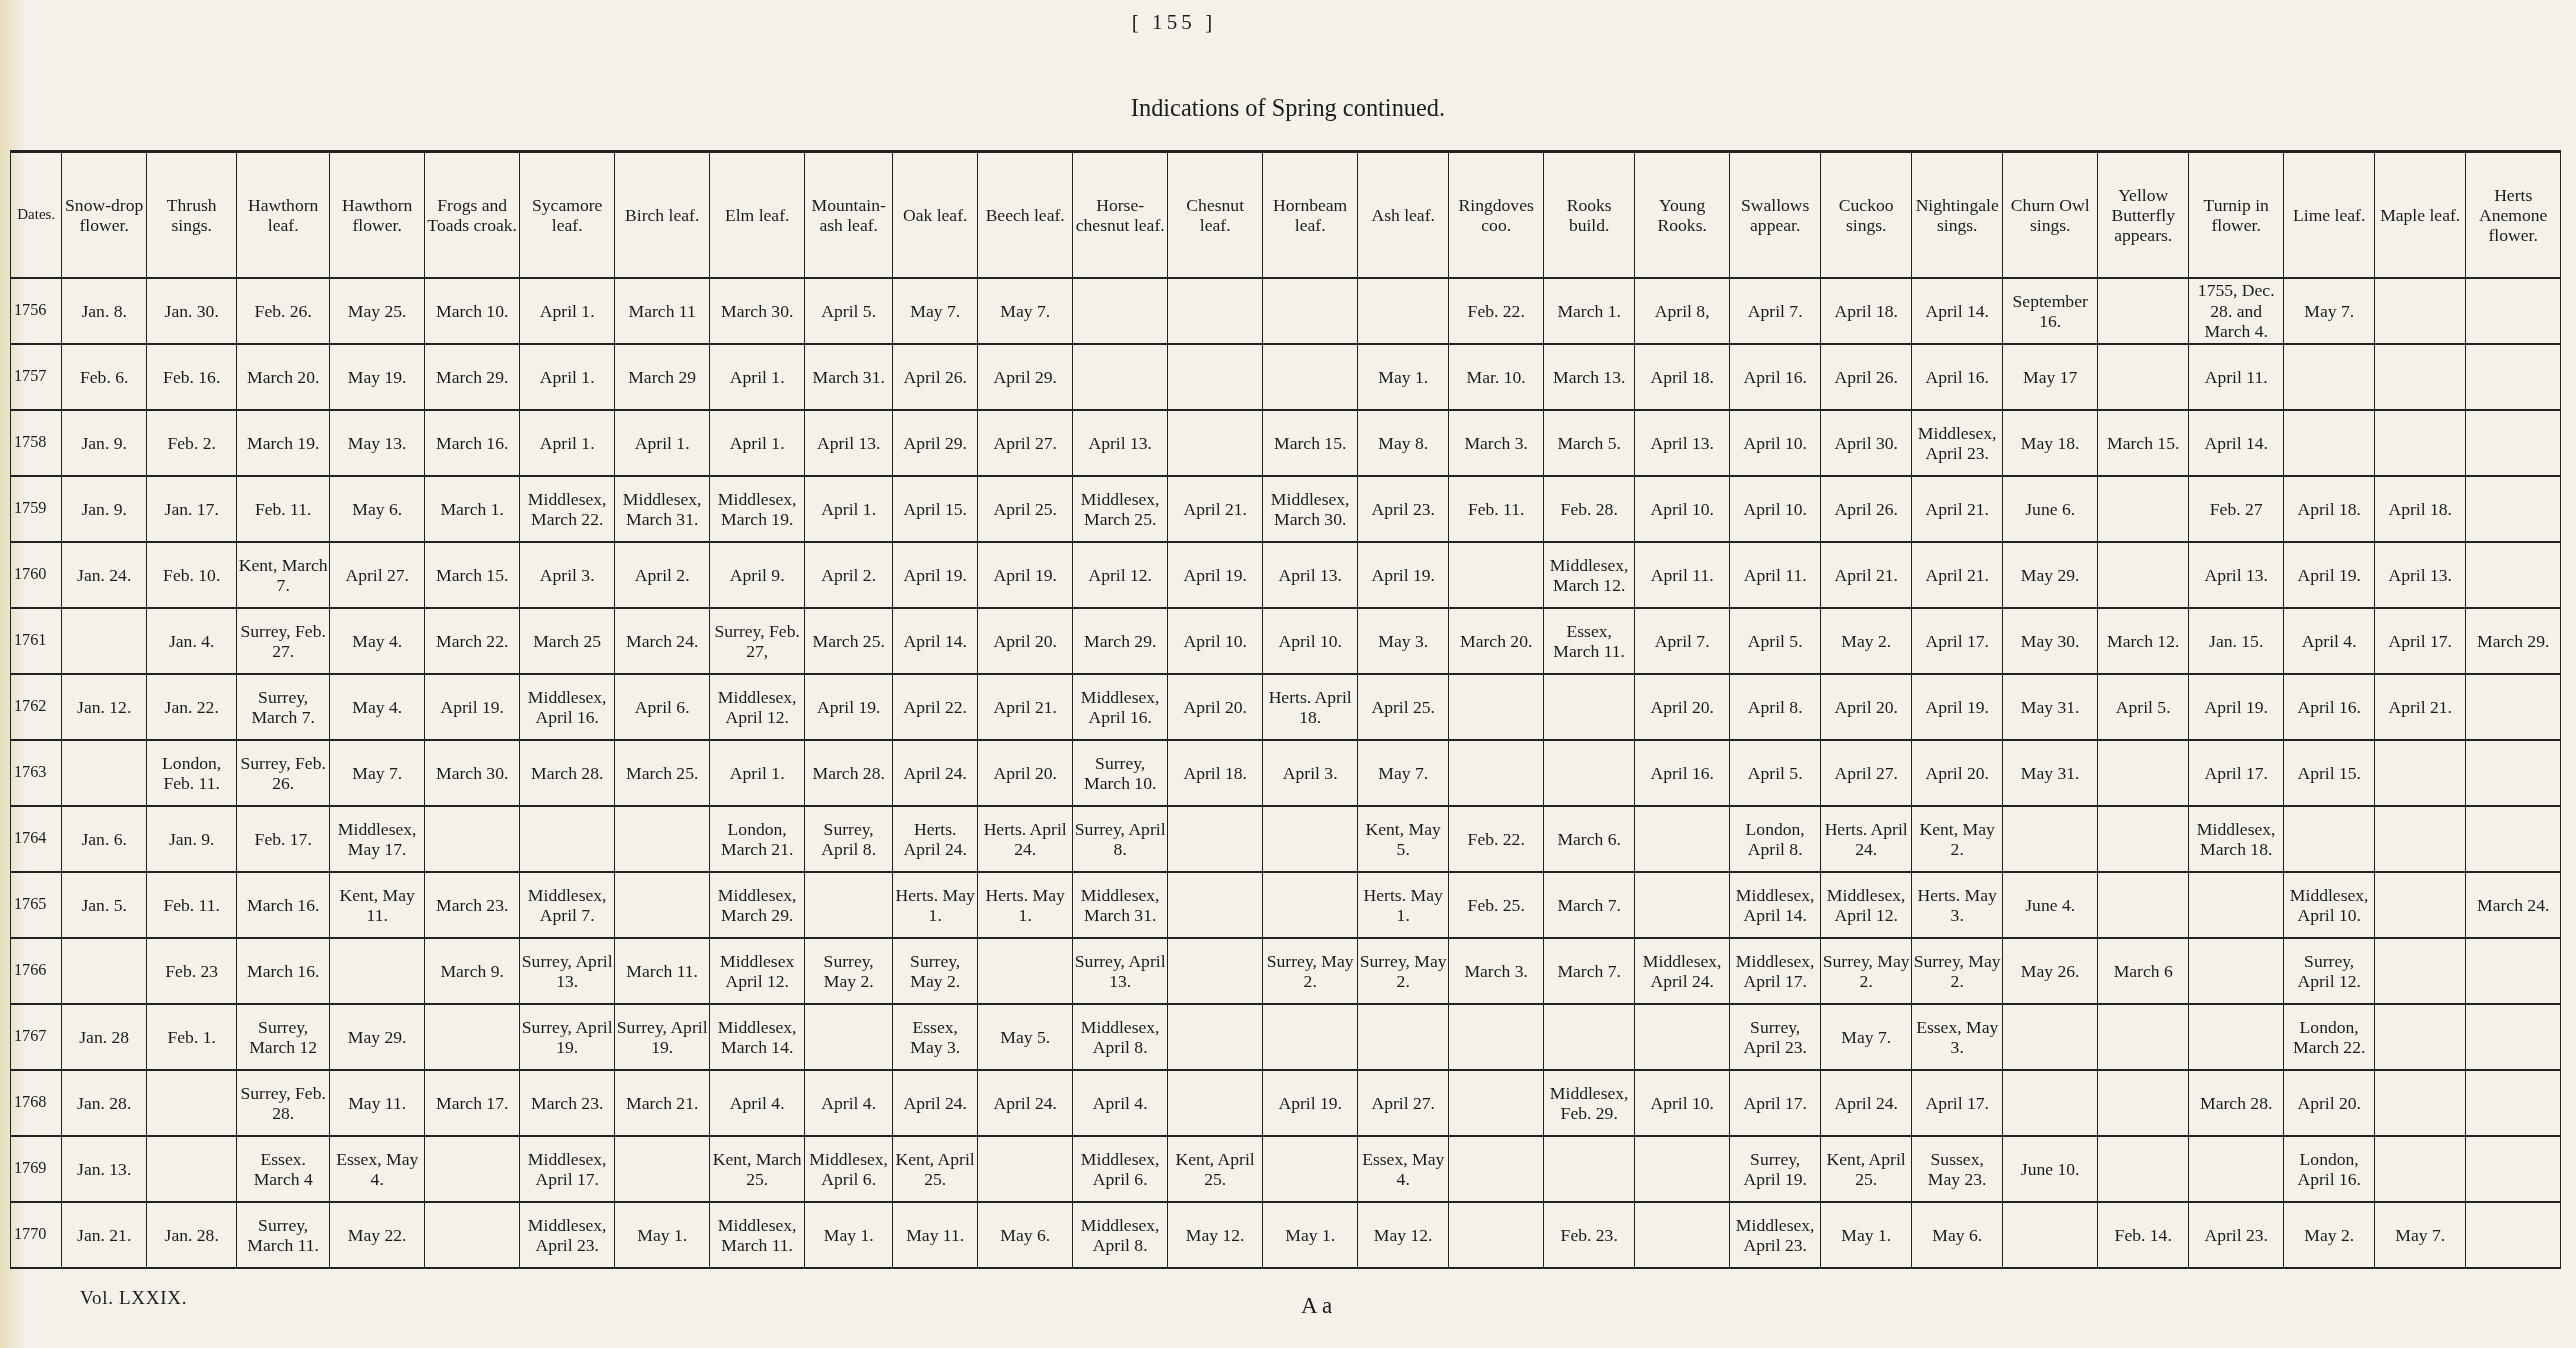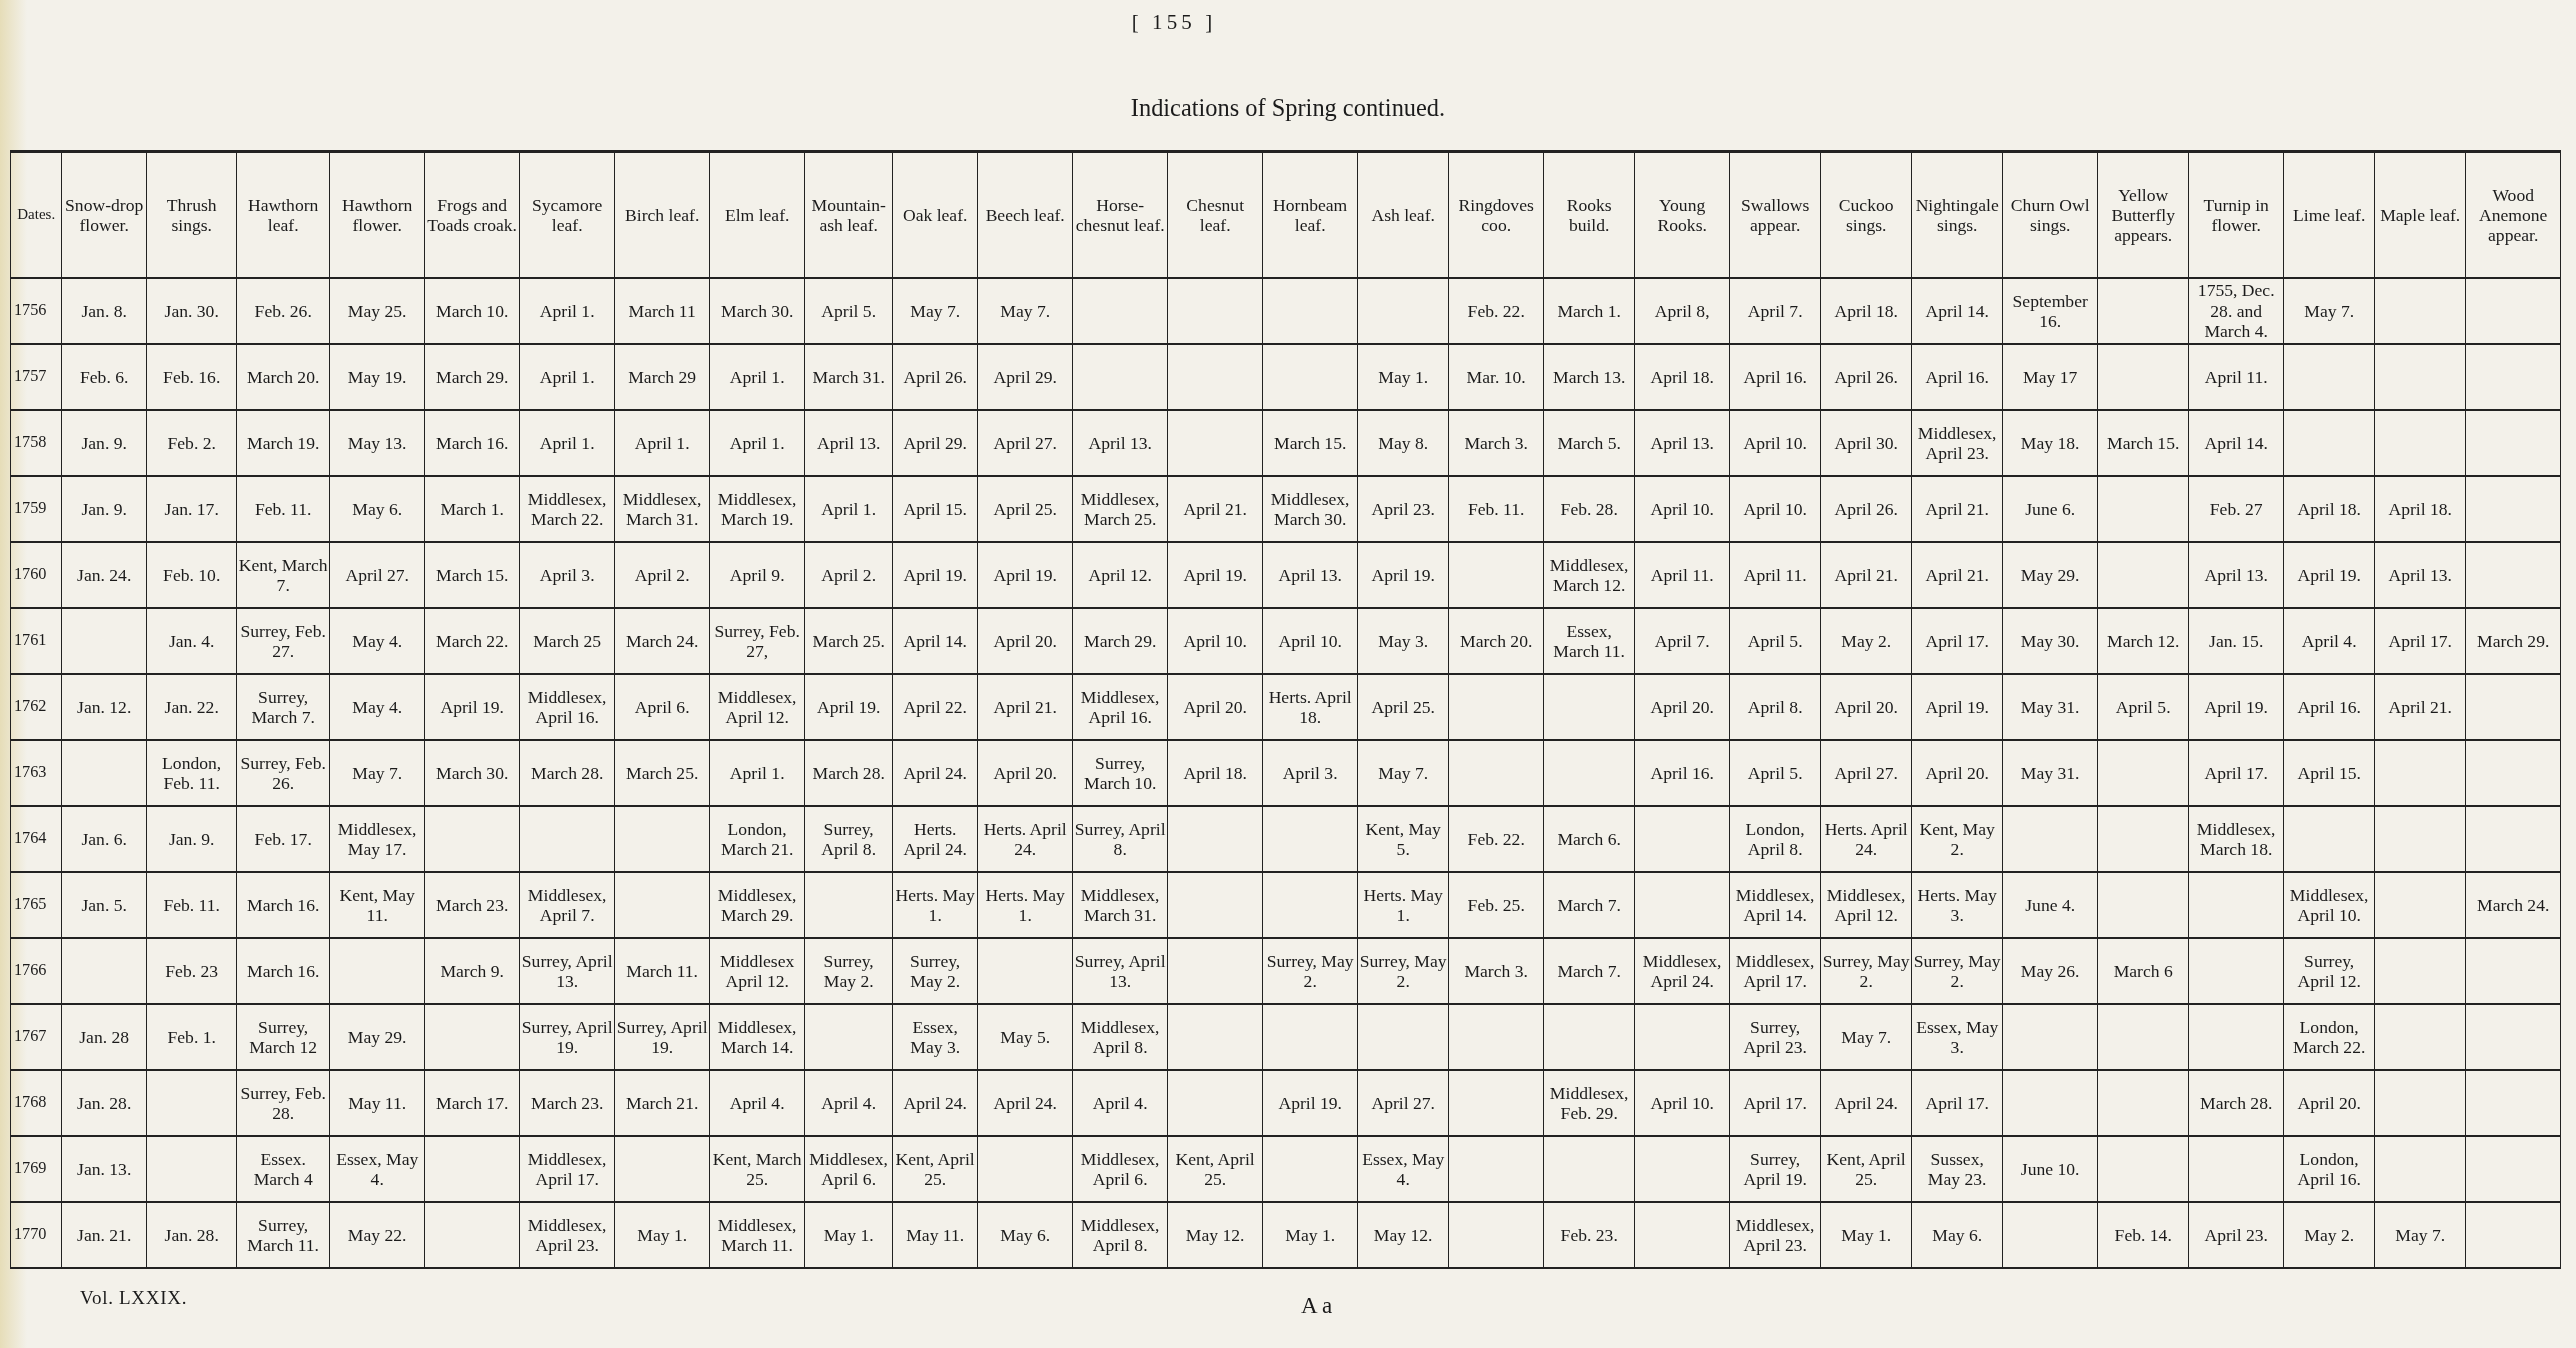--- a/index.html
+++ b/index.html
@@ -104,21 +104,21 @@
         <th>Rooks build.</th>
         <th>Young Rooks.</th>
         <th>Swallows appear.</th>
         <th>Cuckoo sings.</th>
         <th>Nightingale sings.</th>
         <th>Churn Owl sings.</th>
         <th>Yellow Butterfly appears.</th>
         <th>Turnip in flower.</th>
         <th>Lime leaf.</th>
         <th>Maple leaf.</th>
-        <th>Wood Anemone appear.</th>
+        <th>Herts Anemone flower.</th>
       </tr>
   </thead>
   <tbody id="table-body">
       <tr>
         <td class="year">1756</td>
         <td>Jan. 8.</td>
         <td>Jan. 30.</td>
         <td>Feb. 26.</td>
         <td>May 25.</td>
         <td>March 10.</td>

